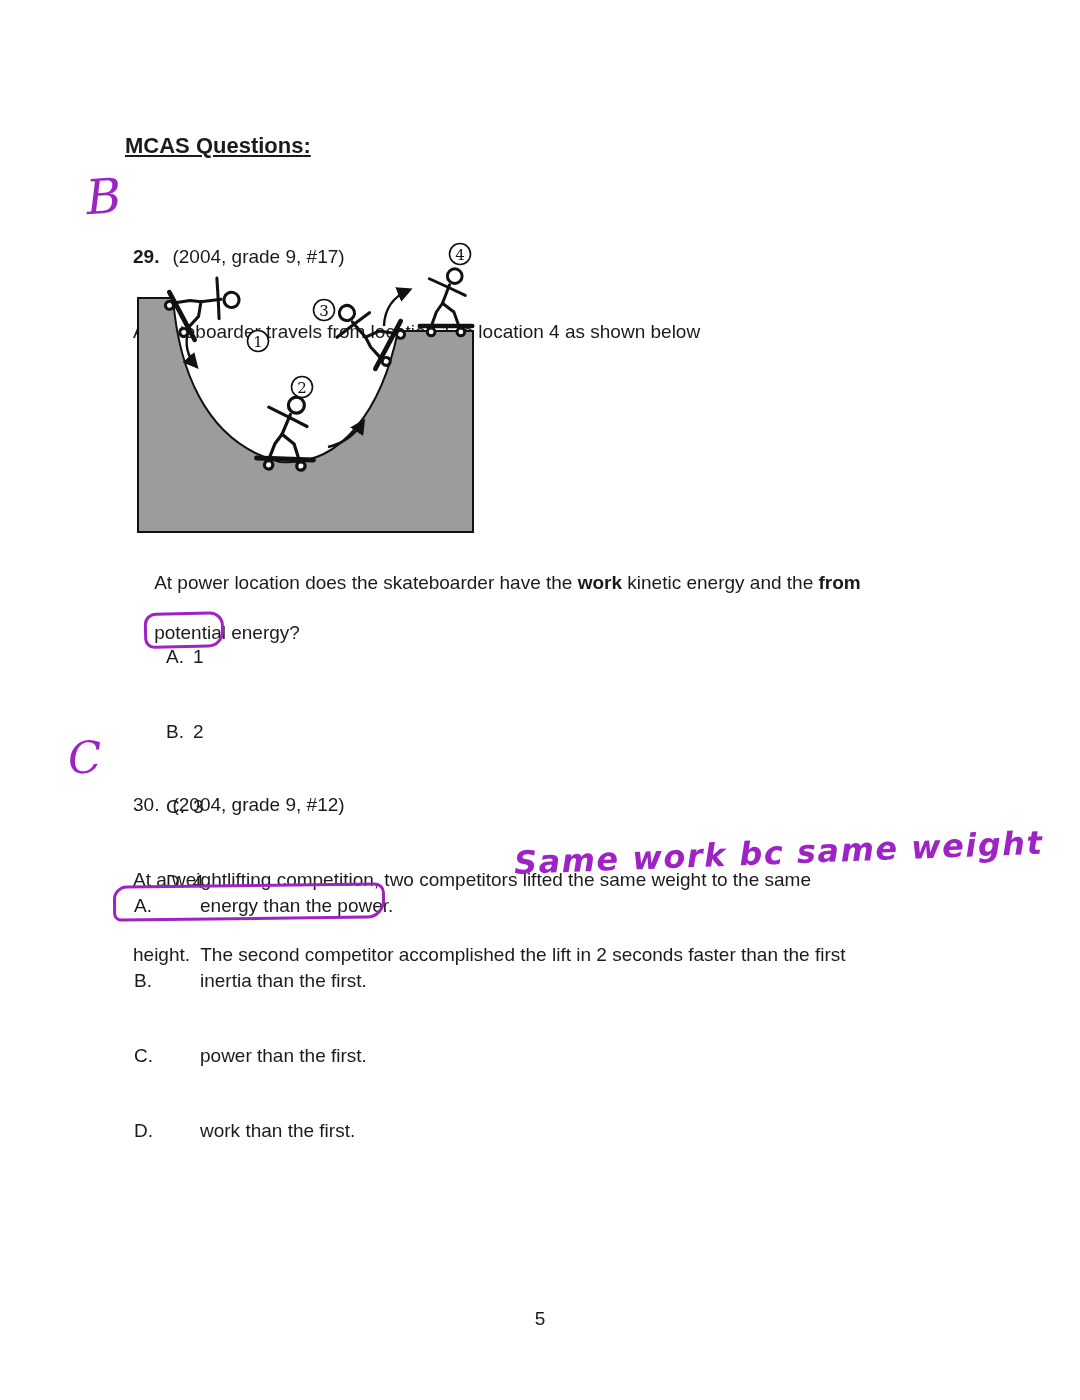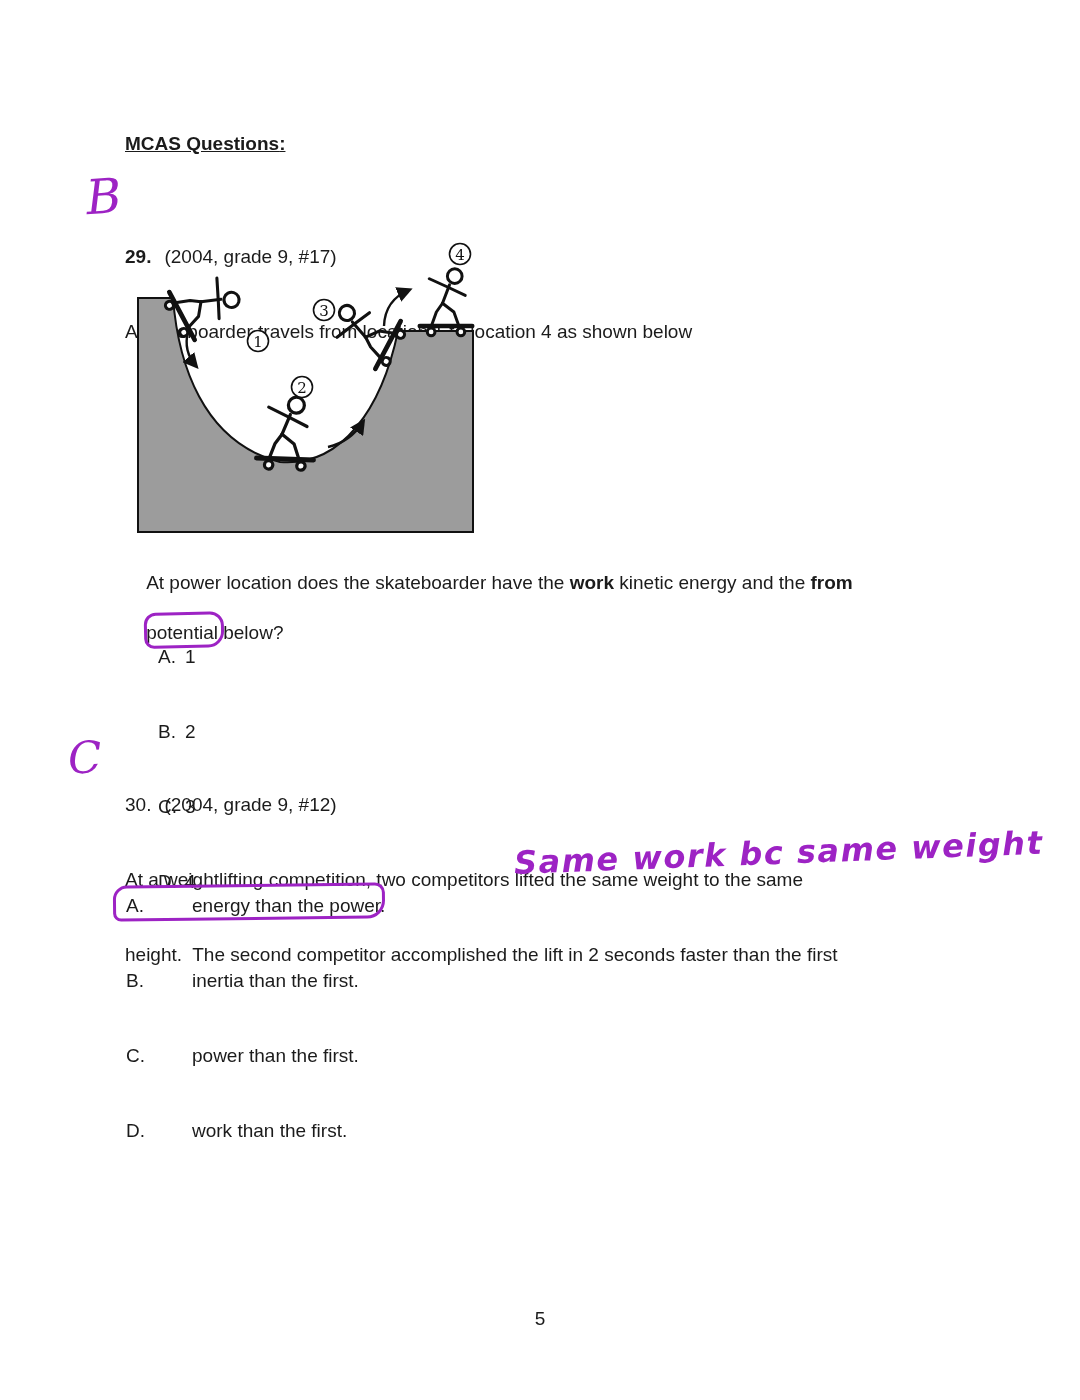--- a/index.html
+++ b/index.html
@@ -5,22 +5,22 @@
   html,body{margin:0;padding:0;background:#e8e8e8;}
   .page{
     position:relative;
     width:1080px;height:1400px;
     background:#ffffff;
     font-family:"Liberation Sans", sans-serif;
     color:var(--text_black,#1b1b1b);
     overflow:hidden;
   }
   .abs{position:absolute;}
-  .doc{font-size:19px;line-height:25px;white-space:pre-wrap;}
-  .heading{font-size:19px;font-weight:bold;text-decoration:underline;}
+  .doc{font-size:19px;line-height:25px;white-space:pre-wrap;margin-left:8px;}
+  .heading{font-size:22px;font-weight:bold;text-decoration:underline;}
   .heading .u{text-decoration:underline;}
   .bold{font-weight:bold;}
   .src-gap{margin-left:13px;}
   .opt-row{display:flex;align-items:baseline;}
   .opt-label-29{display:inline-block;width:27px;}
   .opt-label-30{display:inline-block;width:66px;}
   .script-letter{
     font-family:"DejaVu Serif", serif;
     font-style:italic;
     color:var(--ink_purple,#9d23c4);
@@ -97,21 +97,21 @@
       <text x="172" y="152.5">2</text>
       <circle cx="194" cy="70" r="10.5" fill="#fff" stroke="#111" stroke-width="1.6"></circle>
       <text x="194" y="75.5">3</text>
       <circle cx="330" cy="14" r="10.5" fill="#fff" stroke="#111" stroke-width="1.6"></circle>
       <text x="330" y="19.5">4</text>
     </g>
   </svg>
 
   <div class="abs doc" style="left:125px;top:545px;width:820px;">
     <span>At power location does the skateboarder have the </span><span class="bold">work</span><span> kinetic energy and the </span><span class="bold">from</span><br>
-    <span>potential below?</span>
+    <span>potential energy?</span>
   </div>
 
   <div class="abs doc" style="left:158px;top:594px;">
     <div class="opt-row"><span class="opt-label-29">A.</span><span>1</span></div>
     <div class="opt-row"><span class="opt-label-29">B.</span><span>2</span></div>
     <div class="opt-row"><span class="opt-label-29">C.</span><span>3</span></div>
     <div class="opt-row"><span class="opt-label-29">D.</span><span>4</span></div>
   </div>
 
   <div class="abs ink-oval" style="left:144px;top:612px;width:74px;height:30px;transform:rotate(-1.3deg);"></div>

